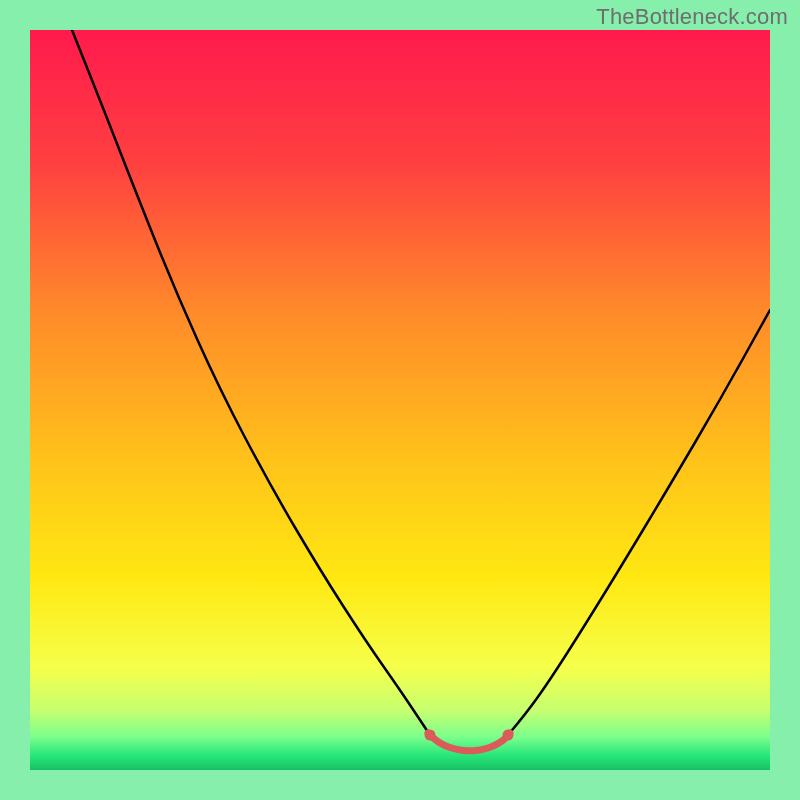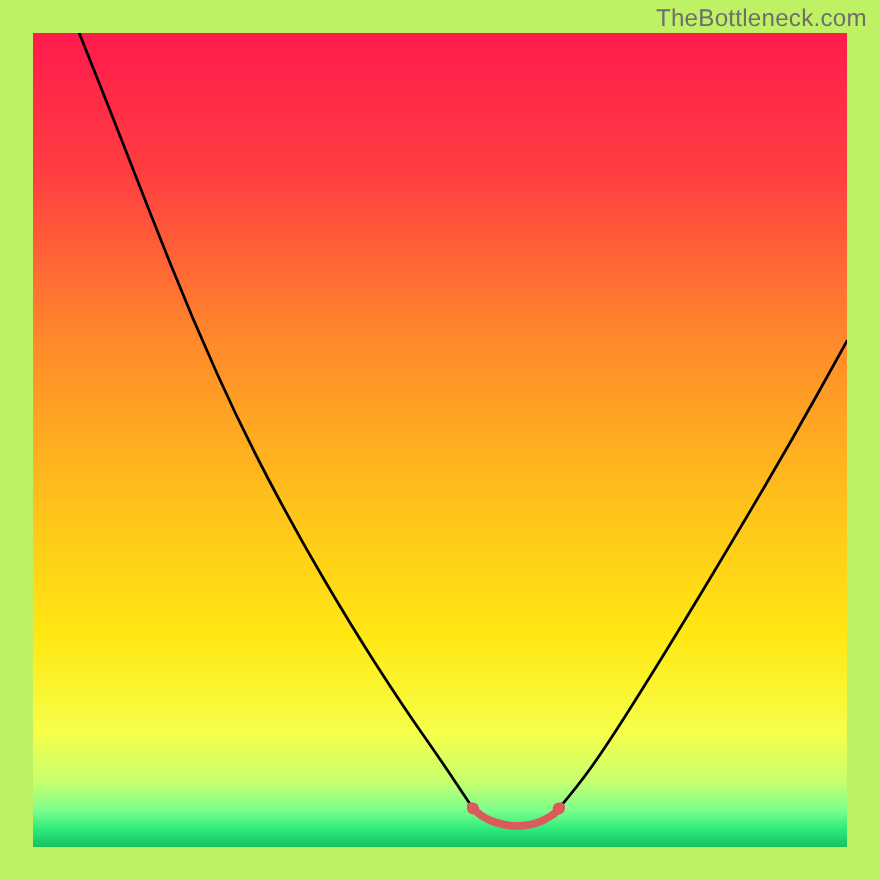--- a/index.html
+++ b/index.html
@@ -7,21 +7,21 @@
     padding: 0;
     width: 800px;
     height: 800px;
     background: #000;
     overflow: hidden;
   }
   .container {
     position: relative;
     width: 800px;
     height: 800px;
-    background: #bef264;
+    background: #86efac;
   }
   .watermark {
     position: absolute;
     top: 4px;
     right: 12px;
     font-family: Arial, Helvetica, sans-serif;
     font-size: 22px;
     color: #6e6e6e;
     letter-spacing: 0.2px;
     z-index: 5;

